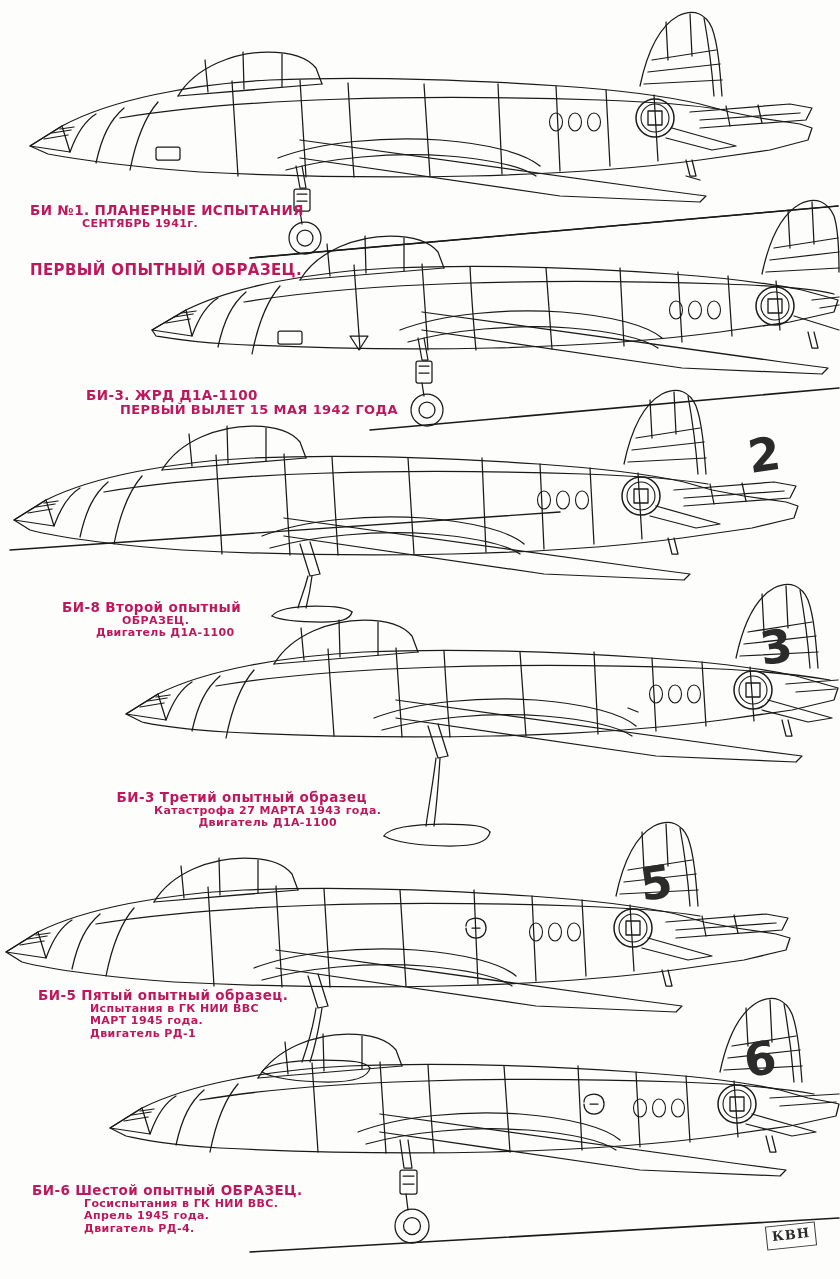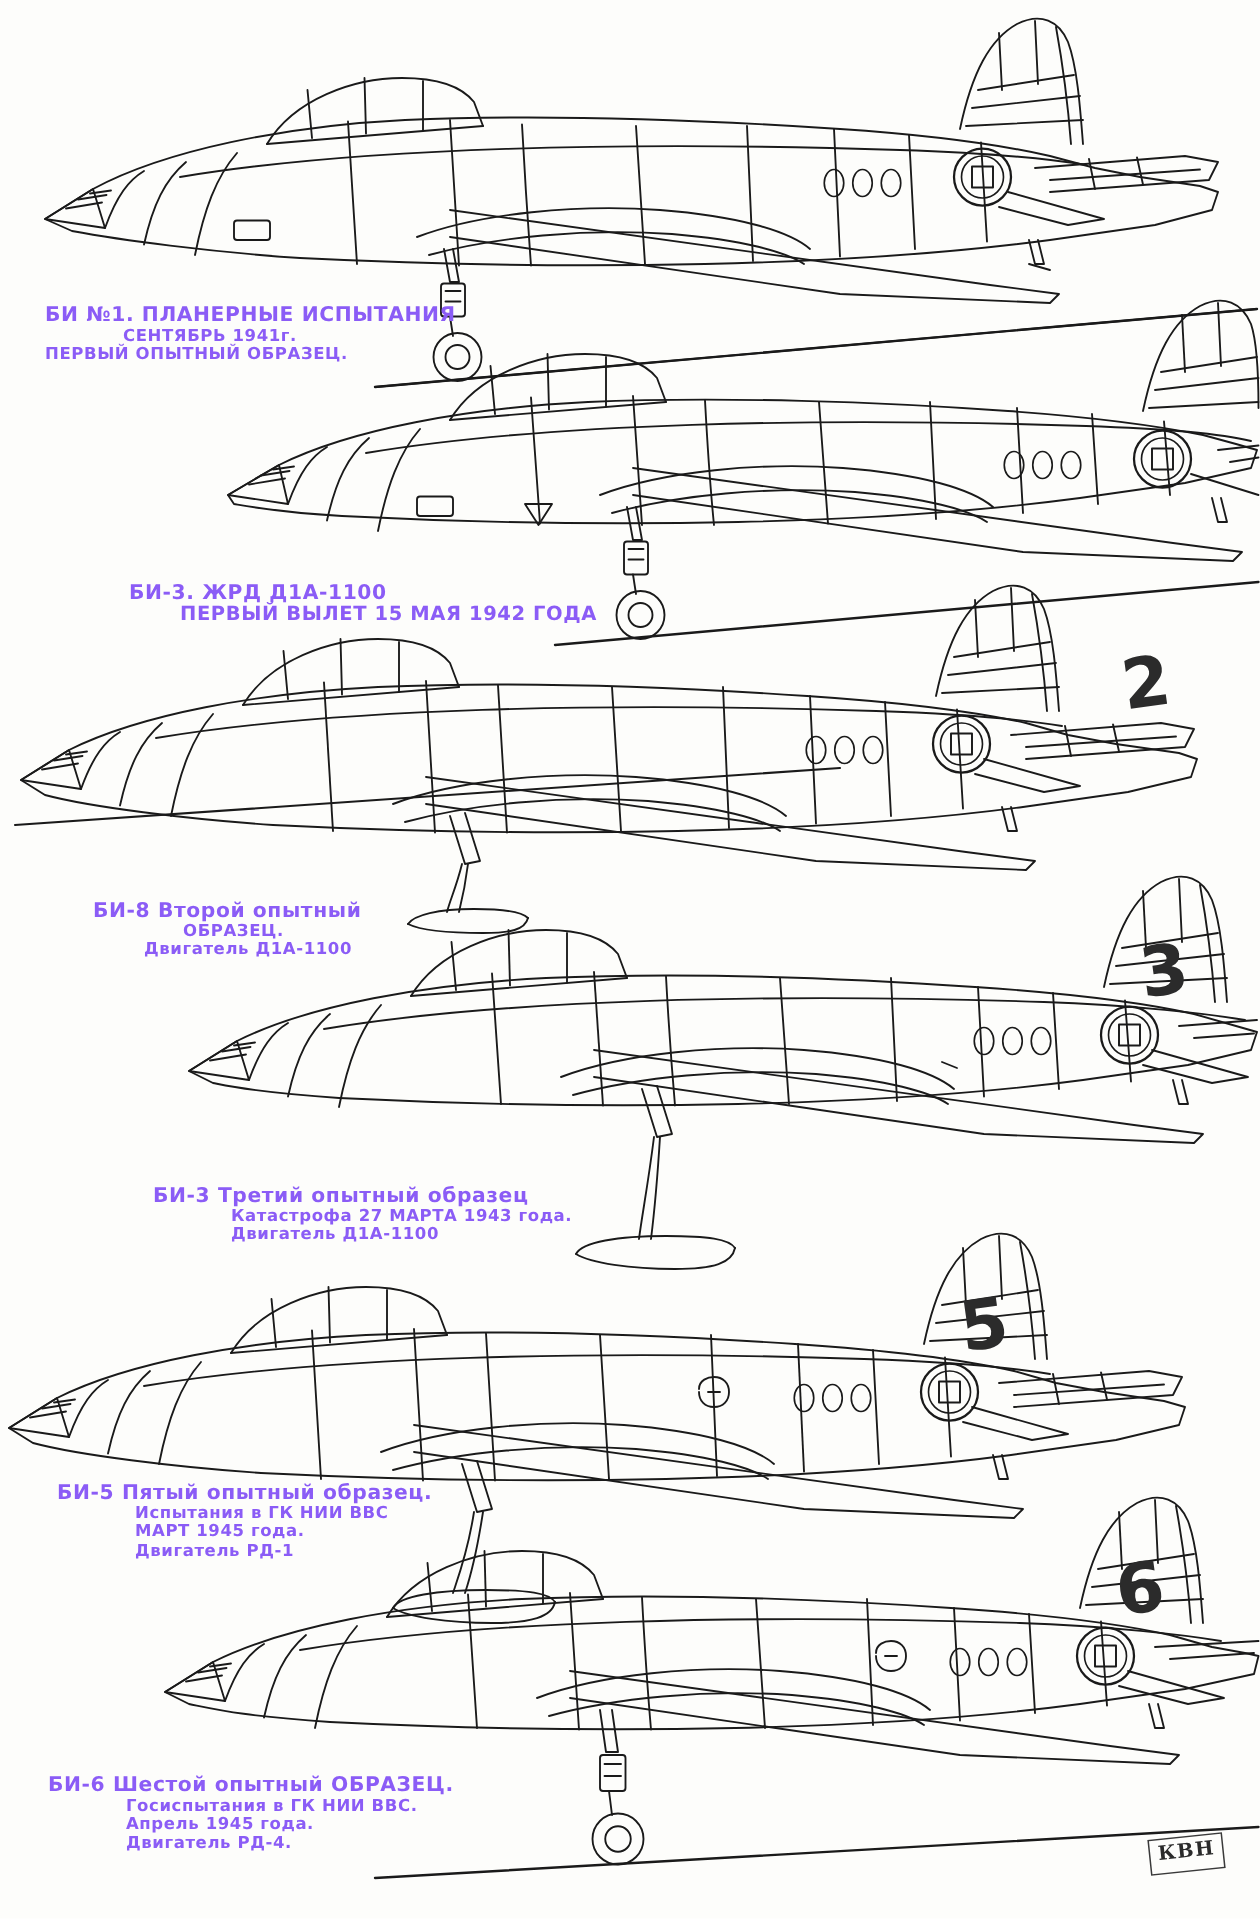--- a/index.html
+++ b/index.html
@@ -14,28 +14,28 @@
     position:relative;
     width:840px;height:1279px;
     background:#fdfdfb;
   }
   #sheet svg{position:absolute;left:0;top:0;width:840px;height:1279px;}
 
   
   .caption{
     position:absolute;
     font-family:"DejaVu Sans","Liberation Sans",sans-serif;
-    color:#8b5cf6;
+    color:#be185d;
     line-height:1.12;
     white-space:nowrap;
     letter-spacing:0.4px;
   }
   .cap-l1{font-size:13.5px;font-weight:700;}
   .cap-l2{font-size:11px;font-weight:700;}
-  .cap-l3{font-size:11px;font-weight:700;}
+  .cap-l3{font-size:15px;font-weight:700;margin-top:32px;}
   .cap-l4{font-size:13px;font-weight:700;}
   .indent1{padding-left:34px;}
   .indent2{padding-left:52px;}
   .indent3{padding-left:60px;}
 
   .sig{
     position:absolute;
     font-size:13px;font-weight:700;
     font-family:"DejaVu Serif","Liberation Serif",serif;
     letter-spacing:1px;
@@ -460,21 +460,21 @@
     <div class="cap-l1">БИ-3.    ЖРД  Д1А-1100</div>
     <div class="cap-l4 indent1">ПЕРВЫЙ  ВЫЛЕТ  15 МАЯ 1942 ГОДА</div>
   </div>
 
   <div class="caption" style="left:62px;top:600px;">
     <div class="cap-l1">БИ-8  Второй опытный</div>
     <div class="cap-l2 indent3">ОБРАЗЕЦ.</div>
     <div class="cap-l2 indent1">Двигатель Д1А-1100</div>
   </div>
 
-  <div class="caption" style="left:102px;top:790px;">
+  <div class="caption" style="left:102px;top:790px;text-align:center;">
     <div class="cap-l1">БИ-3   Третий  опытный  образец</div>
     <div class="cap-l2 indent2">Катастрофа  27 МАРТА 1943 года.</div>
     <div class="cap-l2 indent2">Двигатель  Д1А-1100</div>
   </div>
 
   <div class="caption" style="left:38px;top:988px;">
     <div class="cap-l1">БИ-5  Пятый опытный образец.</div>
     <div class="cap-l2 indent2">Испытания  в ГК НИИ ВВС</div>
     <div class="cap-l2 indent2">МАРТ  1945 года.</div>
     <div class="cap-l2 indent2">Двигатель  РД-1</div>

